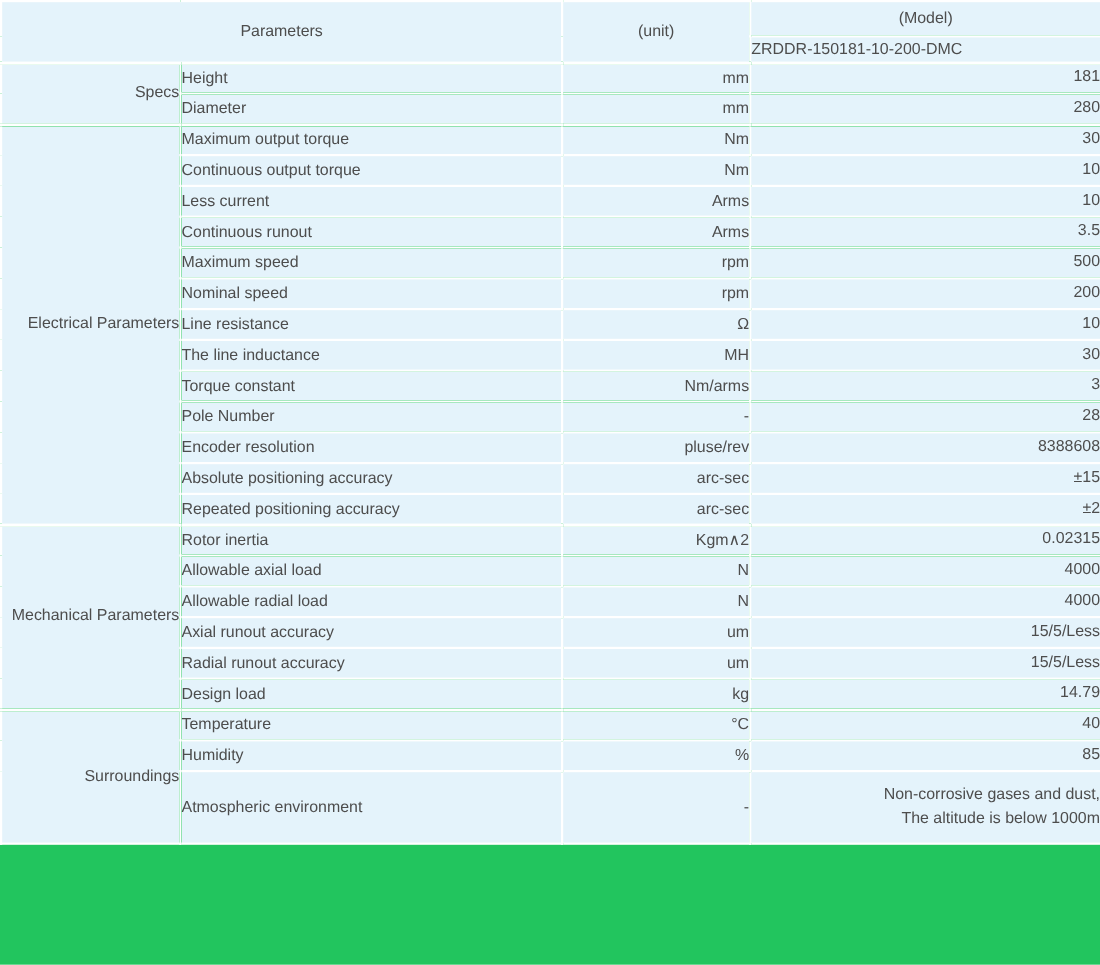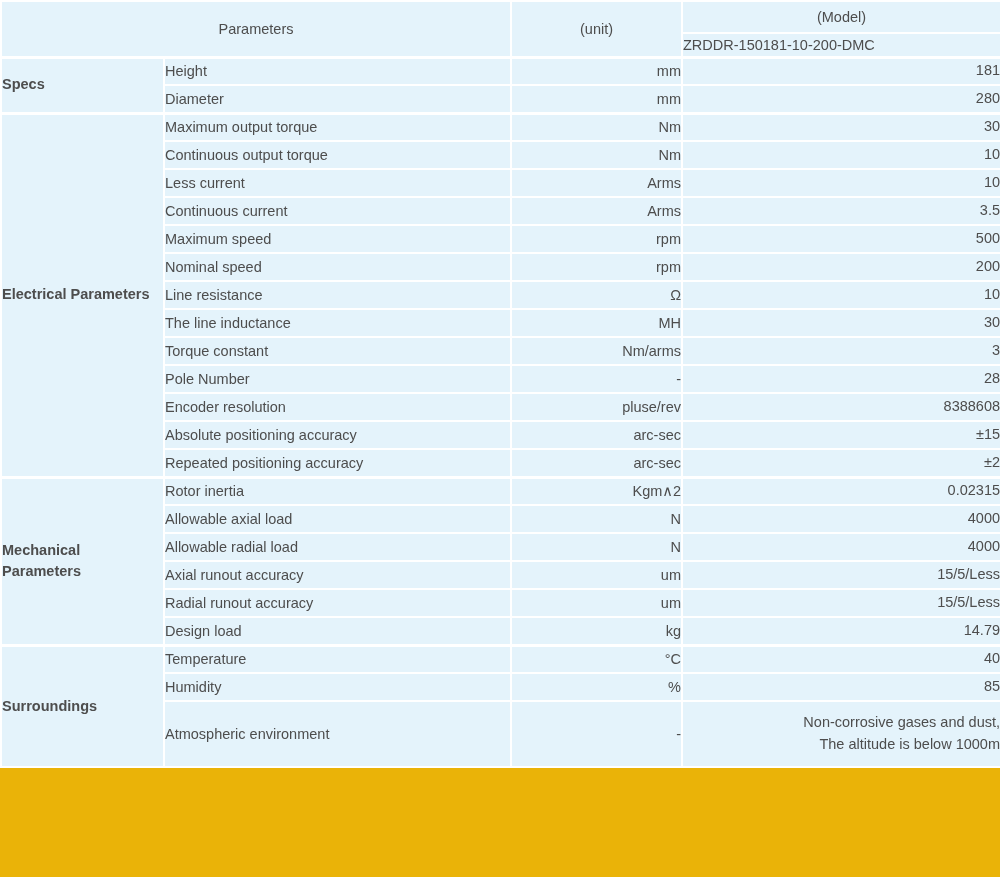--- a/index.html
+++ b/index.html
@@ -5,21 +5,21 @@
   html, body {
     margin: 0;
     padding: 0;
     background: #ffffff;
     width: 1000px;
     font-family: "Liberation Sans", "DejaVu Sans", sans-serif;
   }
   .page {
     width: 1000px;
     height: 877px;
-    background: #eab308;
+    background: #22c55e;
     box-sizing: border-box;
   }
   table.spec-table {
     width: 1000px;
     border-collapse: collapse;
     table-layout: fixed;
   }
   table.spec-table td {
     border: 2px solid #ffffff;
     background: #e4f3fb;
@@ -42,25 +42,24 @@
     text-align: left;
     font-size: 14px;
   }
   tr.hrow1 { height: 32px; }
   tr.hrow2 { height: 24px; }
   
   tr.brow { height: 28px; }
   tr.brow-tall { height: 66px; }
   tr.sb td { border-top: 3px solid #ffffff; }
   td.sec {
-    text-align: left;
+    text-align: right;
     font-size: 15px;
     line-height: 1.45;
     padding: 0 10px;
-    font-weight: bold;
   }
   td.p {
     text-align: left;
     padding-left: 26px;
     font-size: 15px;
     margin-left: 25px;
   }
   td.u {
     text-align: right;
     font-size: 14.5px;
@@ -125,21 +124,21 @@
       <td class="p">Continuous output torque</td>
       <td class="u">Nm</td>
       <td class="v">10</td>
     </tr>
     <tr class="brow">
       <td class="p">Less current</td>
       <td class="u">Arms</td>
       <td class="v">10</td>
     </tr>
     <tr class="brow">
-      <td class="p">Continuous current</td>
+      <td class="p">Continuous runout</td>
       <td class="u">Arms</td>
       <td class="v">3.5</td>
     </tr>
     <tr class="brow">
       <td class="p">Maximum speed</td>
       <td class="u">rpm</td>
       <td class="v">500</td>
     </tr>
     <tr class="brow">
       <td class="p">Nominal speed</td>

